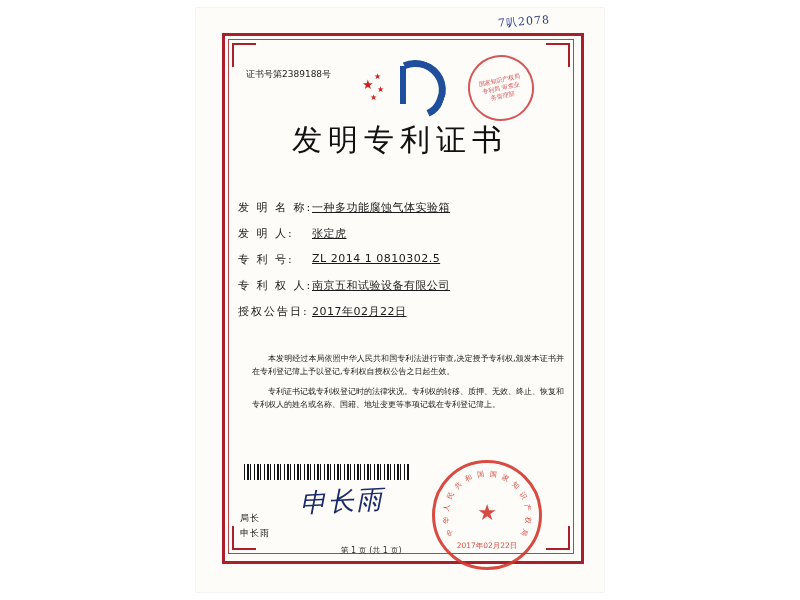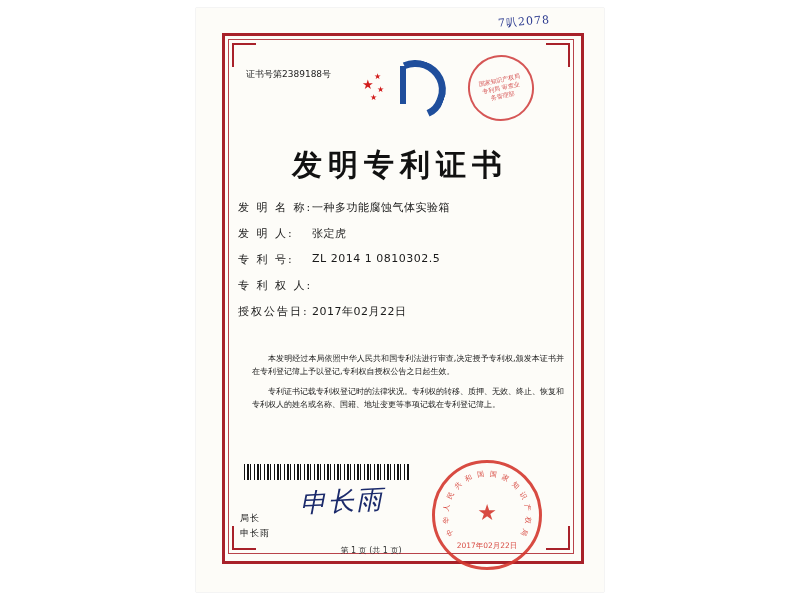--- a/index.html
+++ b/index.html
@@ -142,25 +142,24 @@
     font-family: "DejaVu Sans", sans-serif;
   }
 
   .title {
     position: absolute;
     left: 228px;
     top: 120px;
     width: 344px;
     text-align: center;
     font-size: 30px;
-    font-weight: bold;
+    font-weight: normal;
     letter-spacing: 6px;
     color: #111;
     font-family: "DejaVu Serif", serif;
-    margin-top: 25px;
   }
 
   .fields {
     position: absolute;
     left: 238px;
     top: 200px;
     width: 330px;
   }
   .field-row {
     display: flex;
@@ -170,20 +169,21 @@
     color: #1a1a1a;
   }
   .field-label {
     width: 74px;
     letter-spacing: 2px;
     white-space: nowrap;
   }
   .field-value {
     flex: 1;
     letter-spacing: 0.5px;
+    text-decoration: underline;
   }
 
   .body-text {
     position: absolute;
     left: 240px;
     top: 352px;
     width: 324px;
     font-size: 8px;
     line-height: 13px;
     color: #1a1a1a;
@@ -327,20 +327,21 @@
     <div class="field-row">
       <div class="field-label">发 明 人:</div>
       <div class="field-value">张定虎</div>
     </div>
     <div class="field-row">
       <div class="field-label">专 利 号:</div>
       <div class="field-value">ZL 2014 1 0810302.5</div>
     </div>
     <div class="field-row">
       <div class="field-label">专 利 权 人:</div>
+      <div class="field-value">南京五和试验设备有限公司</div>
     </div>
     <div class="field-row">
       <div class="field-label">授权公告日:</div>
       <div class="field-value">2017年02月22日</div>
     </div>
   </div>
 
   <div class="body-text">
     <p>本发明经过本局依照中华人民共和国专利法进行审查,决定授予专利权,颁发本证书并在专利登记簿上予以登记,专利权自授权公告之日起生效。</p>
     <p>专利证书记载专利权登记时的法律状况。专利权的转移、质押、无效、终止、恢复和专利权人的姓名或名称、国籍、地址变更等事项记载在专利登记簿上。</p>

